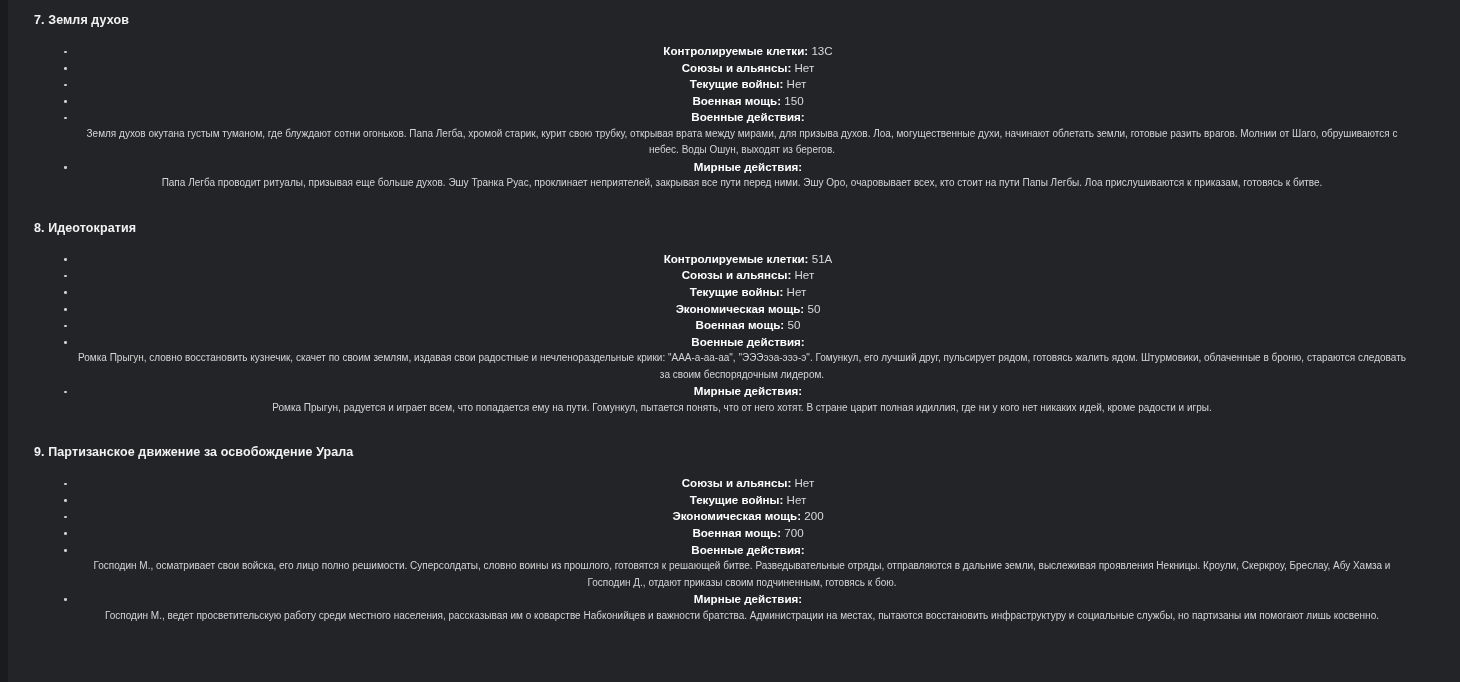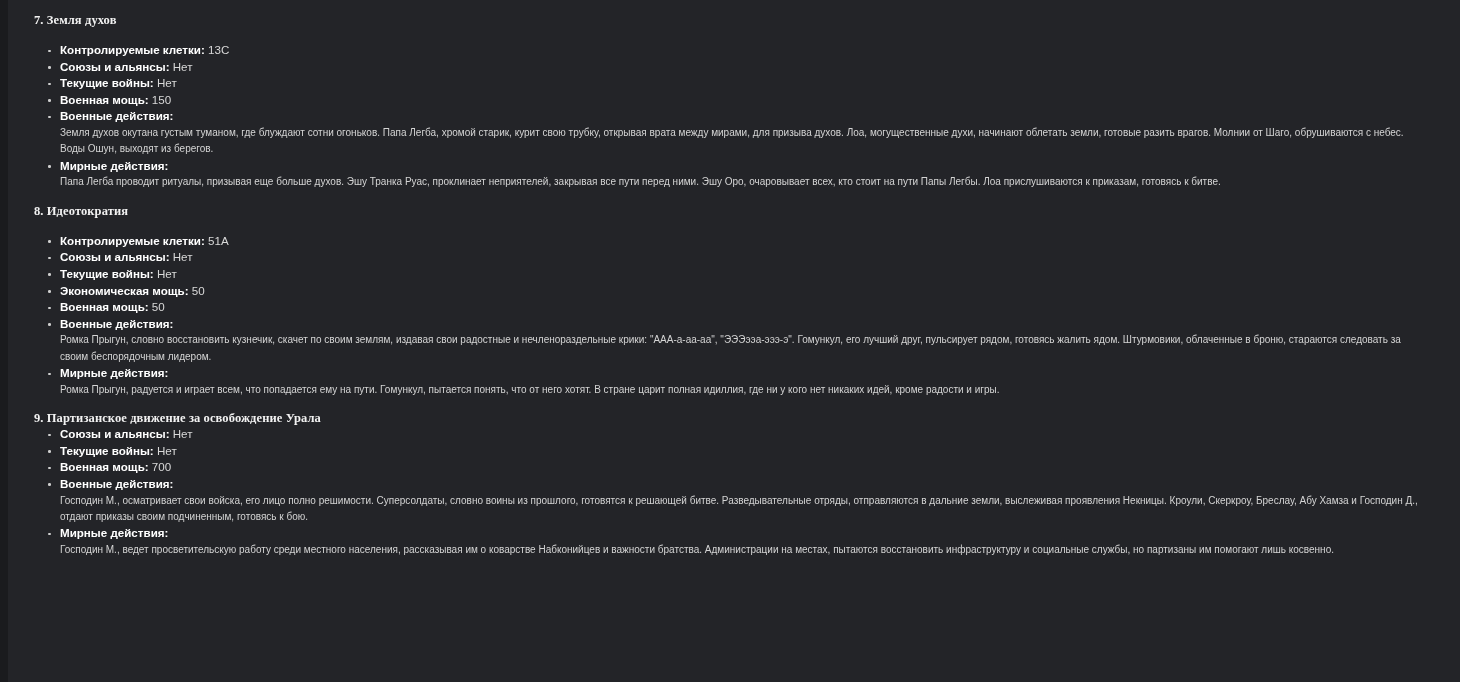--- a/index.html
+++ b/index.html
@@ -29,29 +29,29 @@
     background: #1a1b1e;
   }
   .section { }
   .section-title {
     font-size: 12.5px;
     font-weight: bold;
     color: #f2f2f2;
     letter-spacing: 0.1px;
     margin: 0;
     padding: 13px 0 0 4px;
-    font-family: Liberation Serif, serif;
   }
   .section:first-of-type .section-title {
     padding-top: 12px;
   }
   ul.facts {
     list-style: none;
-    margin: 0;
+    margin: 16px;
     padding: 0 0 0 30px;
+    text-align: center;
   }
   ul.facts > li {
     position: relative;
     font-size: 11.6px;
     line-height: 16.6px;
     color: #d6d6d6;
     padding: 0 0 0 0;
     margin: 0;
   }
   ul.facts > li::before {
@@ -157,20 +157,24 @@
     <ul class="facts">
       <li>
         <span class="lbl">Союзы и альянсы:</span>
         <span class="val">Нет</span>
       </li>
       <li>
         <span class="lbl">Текущие войны:</span>
         <span class="val">Нет</span>
       </li>
       <li>
+        <span class="lbl">Экономическая мощь:</span>
+        <span class="val">200</span>
+      </li>
+      <li>
         <span class="lbl">Военная мощь:</span>
         <span class="val">700</span>
       </li>
       <li>
         <span class="lbl">Военные действия:</span>
         <span class="body-text">Господин М., осматривает свои войска, его лицо полно решимости. Суперсолдаты, словно воины из прошлого, готовятся к решающей битве. Разведывательные отряды, отправляются в дальние земли, выслеживая проявления Некницы. Кроули, Скеркроу, Бреслау, Абу Хамза и Господин Д., отдают приказы своим подчиненным, готовясь к бою.</span>
       </li>
       <li>
         <span class="lbl">Мирные действия:</span>
         <span class="body-text">Господин М., ведет просветительскую работу среди местного населения, рассказывая им о коварстве Набконийцев и важности братства. Администрации на местах, пытаются восстановить инфраструктуру и социальные службы, но партизаны им помогают лишь косвенно.</span>

